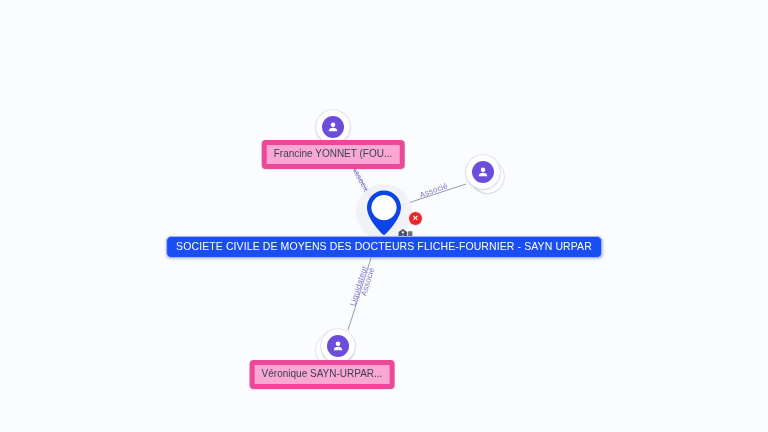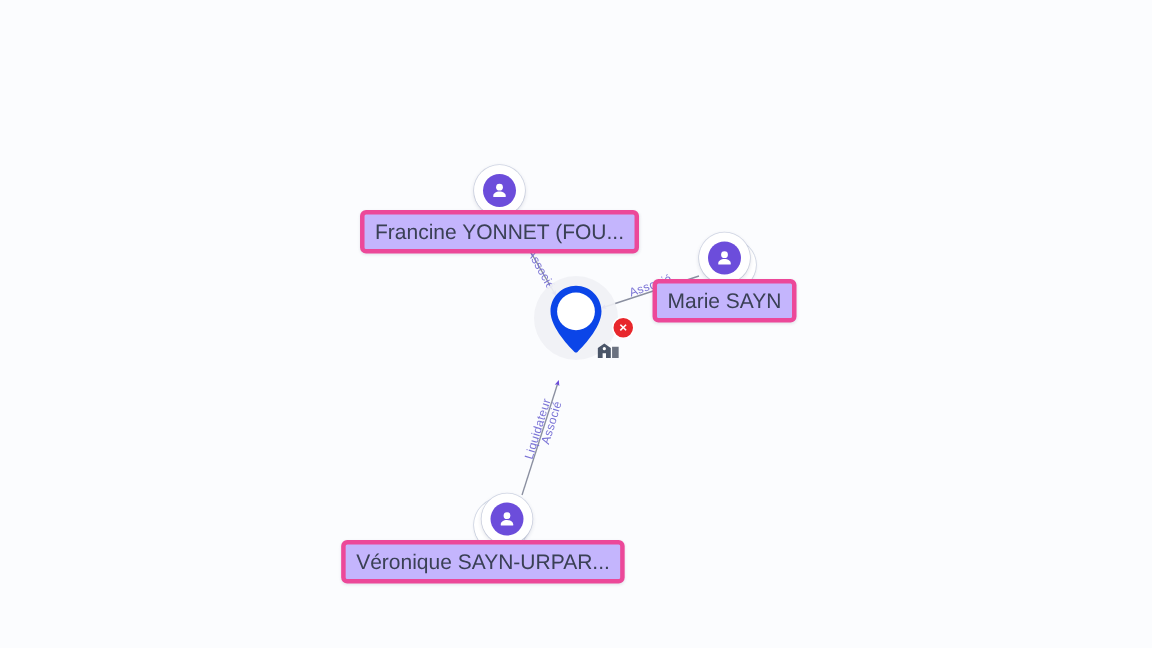--- a/index.html
+++ b/index.html
@@ -104,27 +104,27 @@
     font-size: 9px;
     line-height: 1;
     font-weight: 700;
   }
 
   
   .node-label {
     position: absolute;
     transform: translateX(-50%);
     white-space: nowrap;
-    font-size: 14px;
+    font-size: 10px;
     line-height: 1;
     padding: 4px 7px 5px 7px;
     border-radius: 4px;
-    background: #c4b5fd;
+    background: #f9a8d4;
     color: #3a4055;
-    border: 3px solid #ec4899;
+    border: 5px solid #ec4899;
     box-shadow: 0 1px 2px rgba(30,40,80,.10);
   }
   .node-label.primary {
     background: #1b4ef2;
     color: #ffffff;
     border: 1px solid #9fb6f9;
     font-size: 10.5px;
     letter-spacing: .1px;
     padding: 4px 9px 5px 9px;
     border-radius: 5px;
@@ -184,21 +184,20 @@
   <div class="node person-node" style="left:483px; top:172px;">
     <div class="stack-back" style="left:-12px; top:-12px; width:33px; height:33px;"></div>
     <div class="node-circle"></div>
     <div class="person-avatar">
       <svg width="14" height="14" viewBox="0 0 24 24" fill="#ffffff">
         <circle cx="12" cy="8.2" r="3.9"></circle>
         <path d="M12 13.2c-4.1 0-7.1 2.3-7.1 4.7v1.4h14.2v-1.4c0-2.4-3-4.7-7.1-4.7z"></path>
       </svg>
     </div>
   </div>
-  <div class="node-label" style="left:483px; top:186px;">Marie SAYN</div>
 
   <div class="node person-node" style="left:338px; top:346px;">
     <div class="stack-back" style="left:-22px; top:-14px; width:36px; height:36px;"></div>
     <div class="node-circle"></div>
     <div class="person-avatar">
       <svg width="14" height="14" viewBox="0 0 24 24" fill="#ffffff">
         <circle cx="12" cy="8.2" r="3.9"></circle>
         <path d="M12 13.2c-4.1 0-7.1 2.3-7.1 4.7v1.4h14.2v-1.4c0-2.4-3-4.7-7.1-4.7z"></path>
       </svg>
     </div>
@@ -216,14 +215,15 @@
     <div class="pin-glyph">
       <svg width="17" height="17" viewBox="0 0 24 24" fill="#4a5568">
         <path d="M2.2 20.6V11.3l6.1-4.3 6.1 4.3v9.3H9.9v-4.4H6.7v4.4H2.2z"></path>
         <path d="M15.6 20.6V10.1h6.2v10.5h-6.2zm1.6-8.3h3v1.6h-3v-1.6zm0 3.3h3v1.6h-3v-1.6z" fill="#6b7280"></path>
         <circle cx="8.3" cy="11.9" r="1.5" fill="#ffffff"></circle>
       </svg>
     </div>
     <div class="status-badge">×</div>
   </div>
 
+  <div class="node-label primary" style="left:384px; top:236px;">SOCIETE CIVILE DE MOYENS DES DOCTEURS FLICHE-FOURNIER - SAYN URPAR</div>
 
 </div>
 
 </body></html>

